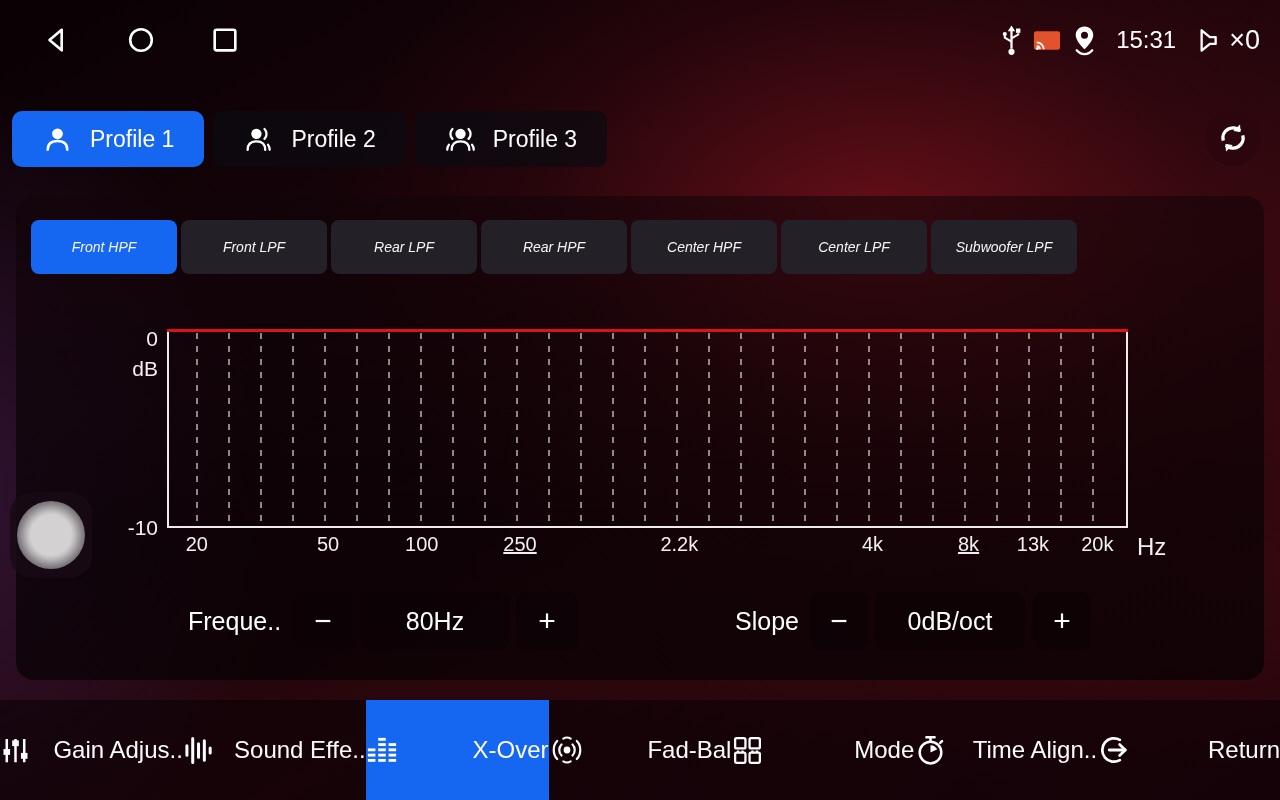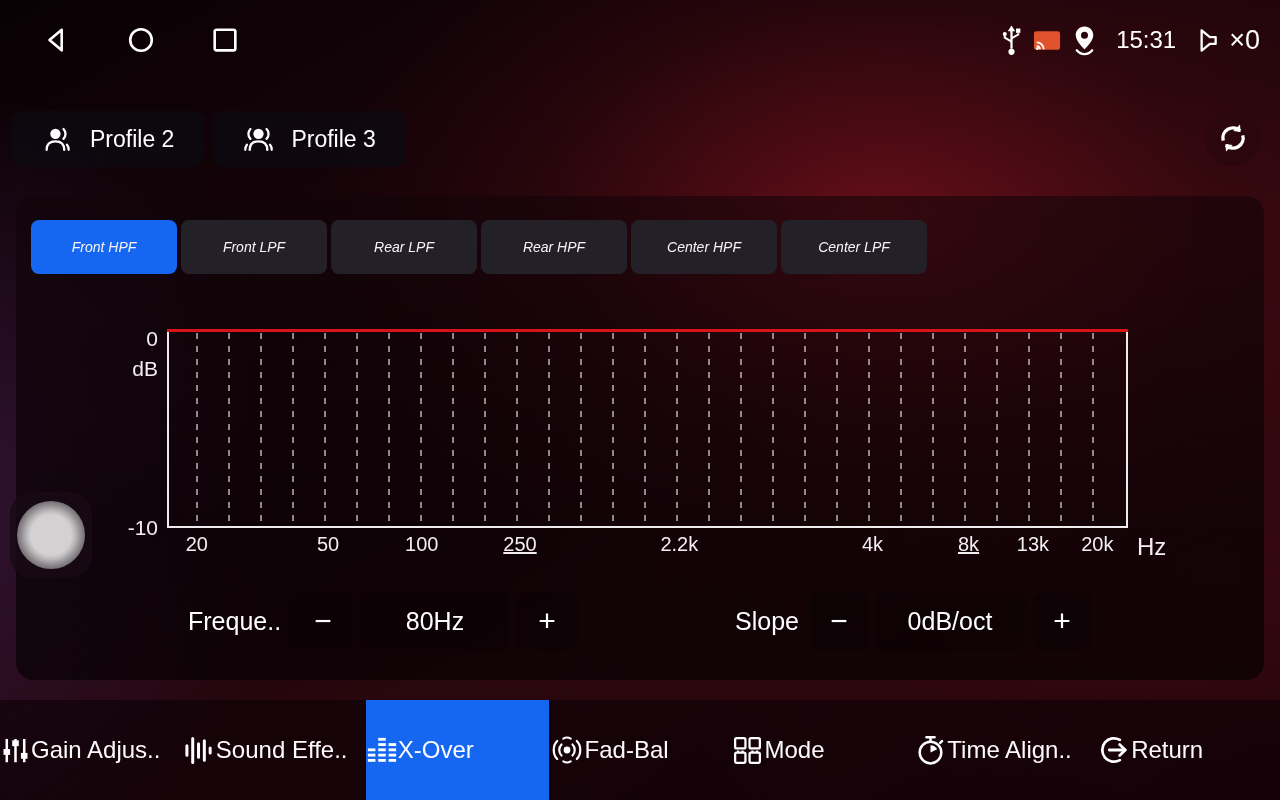--- a/index.html
+++ b/index.html
@@ -91,21 +91,21 @@
   .knob-circle{
     width:68px; height:68px; border-radius:50%;
     background:radial-gradient(circle, #d4d1d3 0 42%, #bdbabc 50%, #908c8f 62%, #615d61 76%, #403c40 88%, rgba(32,26,32,.25) 100%);
   }
 
   
   .bottom-nav{
     position:absolute; left:0; top:700px; width:1280px; height:100px;
     background:rgba(12,2,6,.62); display:flex;
   }
-  .nav-item{ flex:1; display:flex; align-items:center; justify-content:flex-start; font-size:24px; color:#fdfbfc; }
+  .nav-item{ flex:1; display:flex; align-items:center; justify-content:space-between; font-size:24px; color:#fdfbfc; }
   .nav-item.active{ background:var(--blue); }
   .icon-slot{ display:flex; align-items:center; justify-content:center; }
 
   :root{ --blue:#1567f2; --red:#d81418; }
 </style>
 </head>
 <body>
 
 <div class="screen">
 
@@ -165,20 +165,29 @@
             <g transform="scale(-1,1) translate(-30,0)">
               <path d="M4.5 11.5 h6 l8.5 -7 v21 l-8.5 -7 h-6 Z" fill="none" stroke="#fff" stroke-width="2.4" stroke-linejoin="round"></path>
             </g>
           </svg>
         </span>
       <span class="mute-txt">×0</span>
     </div>
   </div>
 
   <div class="profile-row">
+      <button class="profile-btn active">
+    <span class="icon-slot p-icon">
+          <svg width="31" height="31" viewBox="0 0 30 30">
+            <circle cx="15" cy="9.5" r="5.2" fill="#fff"></circle>
+            <path d="M5.5 25 C5.5 18.5 10 16.5 15 16.5 C20 16.5 24.5 18.5 24.5 25" fill="none" stroke="#fff" stroke-width="2.4" stroke-linecap="round"></path>
+          </svg>
+        </span>
+    <span class="p-label">Profile 1</span>
+  </button>
       <button class="profile-btn">
     <span class="icon-slot p-icon">
           <svg width="31" height="31" viewBox="0 0 30 30">
             <circle cx="13" cy="9.5" r="5" fill="#fff"></circle>
             <path d="M4.5 25 C4.5 18.8 8.5 16.8 13 16.8 C17.5 16.8 21.5 18.8 21.5 25" fill="none" stroke="#fff" stroke-width="2.3" stroke-linecap="round"></path>
             <path d="M20.8 4.8 C23.4 7.4 23.4 11.8 20.8 14.4" fill="none" stroke="#fff" stroke-width="2.2" stroke-linecap="round"></path>
             <path d="M24.2 20 C25.4 21.4 25.8 23.2 25.8 25" fill="none" stroke="#fff" stroke-width="2.2" stroke-linecap="round"></path>
           </svg>
         </span>
     <span class="p-label">Profile 2</span>
@@ -220,20 +229,23 @@
     <span>Rear LPF</span>
   </button>
         <button class="ftab">
     <span>Rear HPF</span>
   </button>
         <button class="ftab">
     <span>Center HPF</span>
   </button>
         <button class="ftab">
     <span>Center LPF</span>
+  </button>
+        <button class="ftab">
+    <span>Subwoofer LPF</span>
   </button>
       </div>
 
     <div class="chart">
       <div class="plot">
         <div class="response-line"></div>
       <div class="gridline" style="left: 2.9%;"></div>
           <div class="gridline" style="left: 6.246%;"></div>
           <div class="gridline" style="left: 9.592%;"></div>
           <div class="gridline" style="left: 12.938%;"></div>

